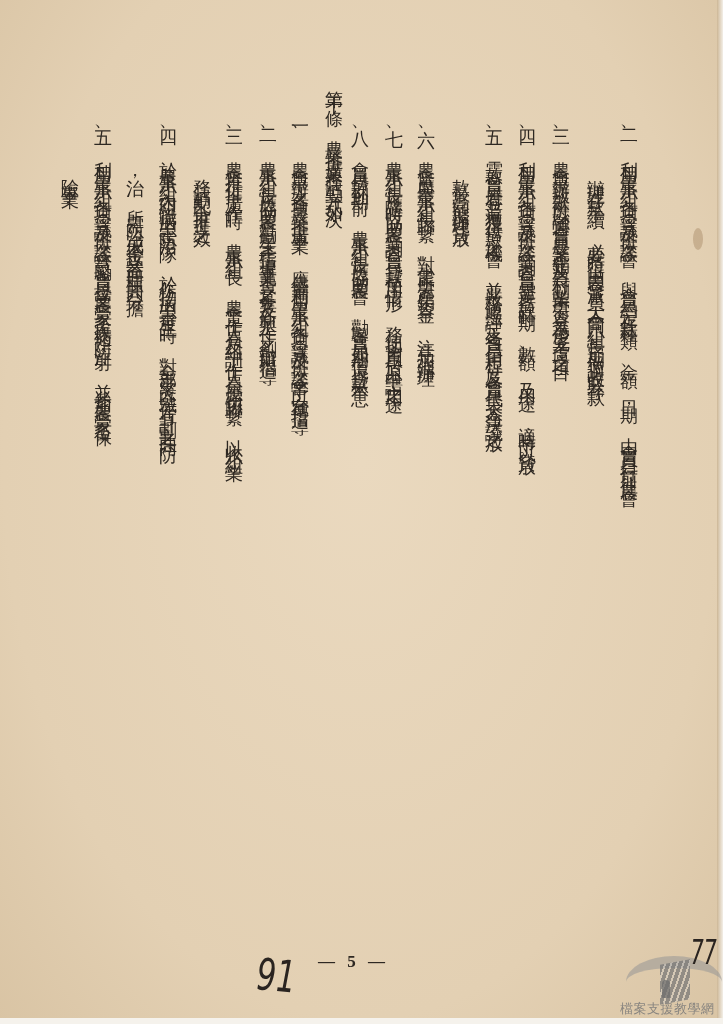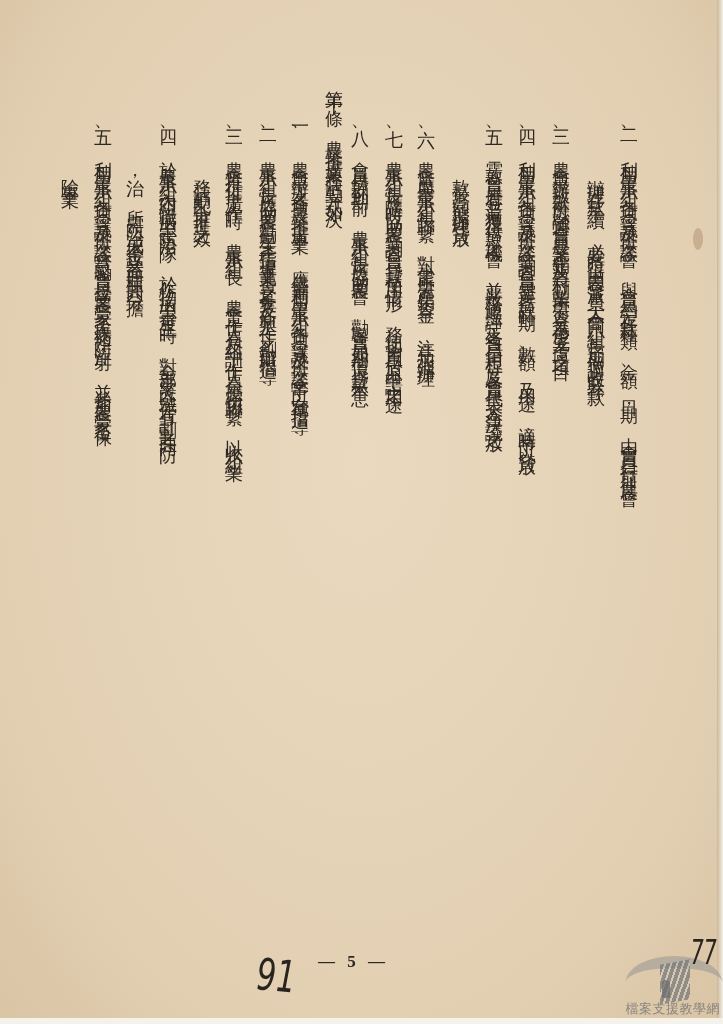--- a/index.html
+++ b/index.html
@@ -54,21 +54,21 @@
       background: repeating-linear-gradient(110deg, rgba(120,120,120,0.75) 0 4px, rgba(200,200,200,0.4) 4px 6px);
       transform: skewY(-10deg);
     }
     .wm-key {
       position: absolute; left: 42px; top: 42px; width: 8px; height: 18px;
       background: rgba(110,110,110,0.75); border-radius: 4px 4px 1px 1px;
     }
     .wm-text {
       position: absolute; left: 0; top: 62px; width: 100px;
       font-family: "DejaVu Sans", sans-serif; font-size: 13px; color: rgba(120,120,120,0.85);
-      letter-spacing: 0.5px; white-space: nowrap; text-align: right;
+      letter-spacing: 0.5px; white-space: nowrap;
     }
     .wm-hand {
       position: absolute; left: 62px; top: -6px;
       font-family: "DejaVu Sans", sans-serif; font-size: 34px; font-style: italic;
       color: #2a2420; transform: scaleX(0.6);
     }
     .stain {
       position: absolute; border-radius: 50%;
       background: rgba(120,80,40,0.25);
     }

